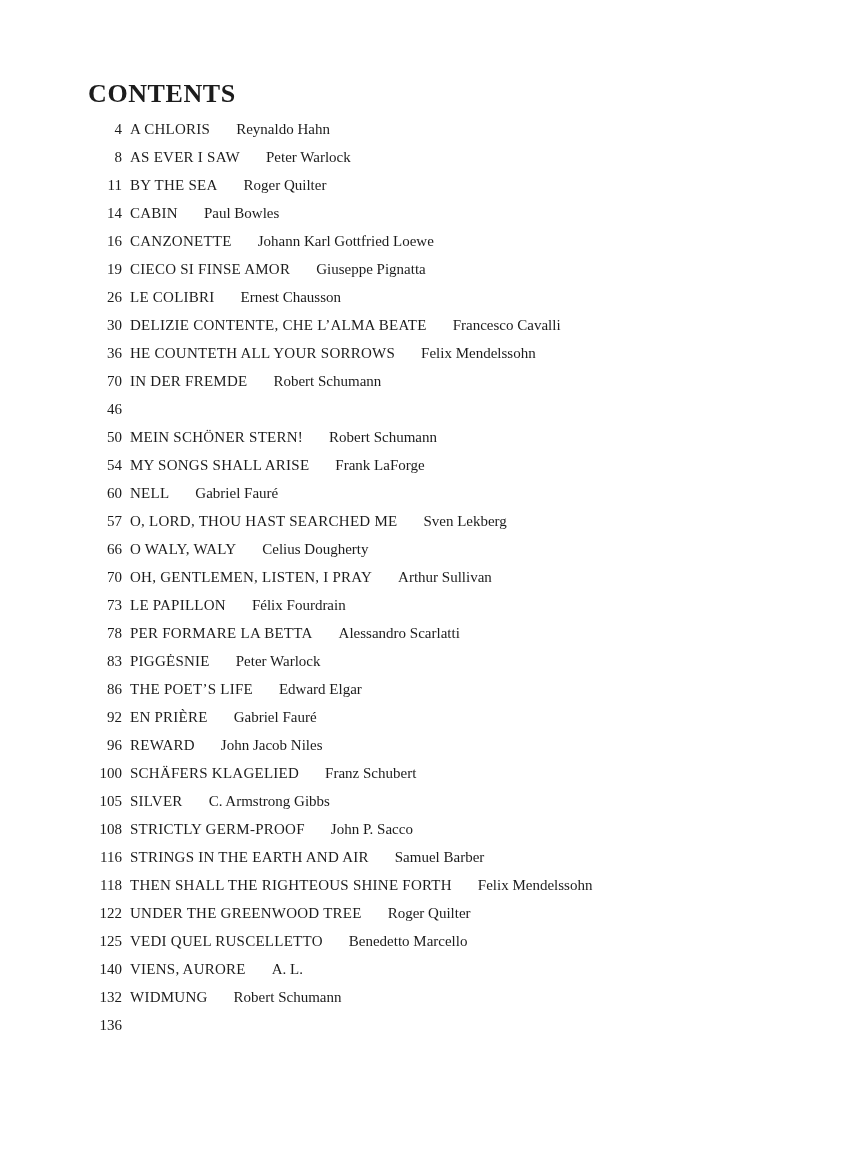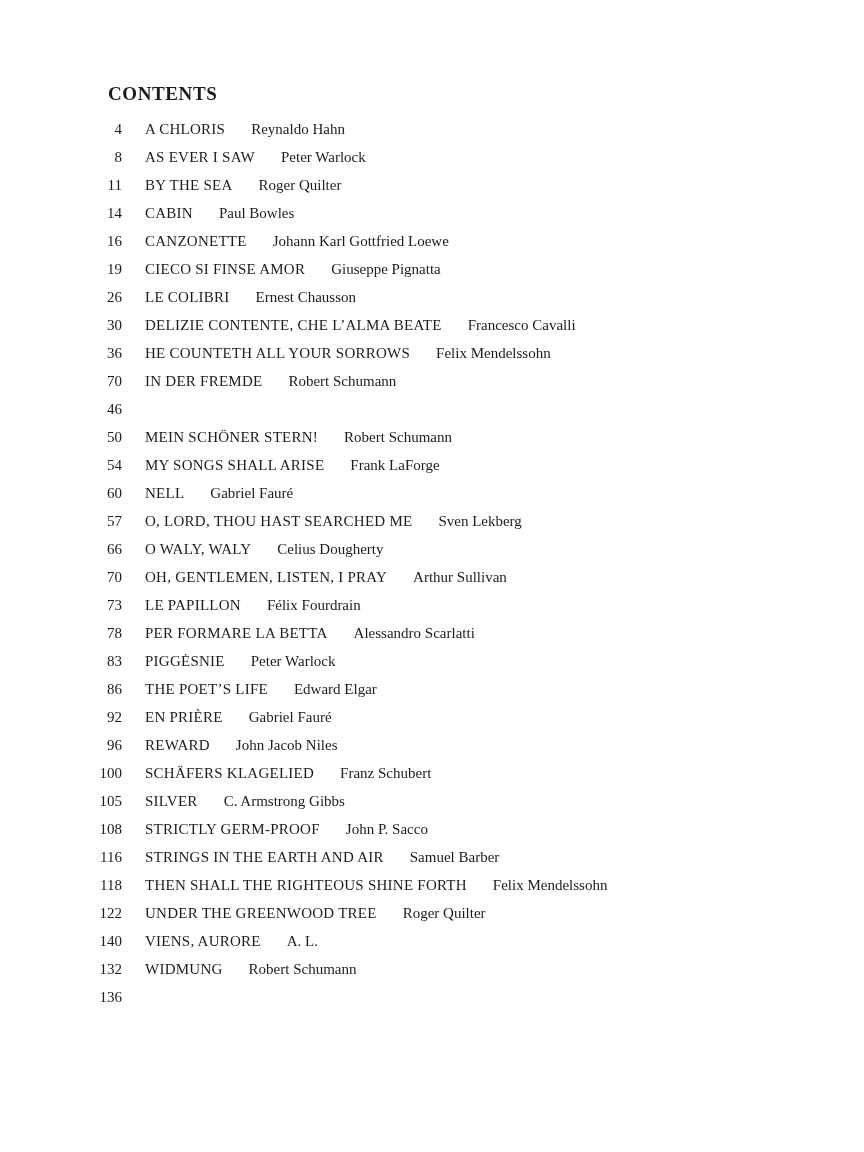--- a/index.html
+++ b/index.html
@@ -13,45 +13,45 @@
   }
   .page {
     position: relative;
     width: 864px;
     height: 1152px;
     background: #ffffff;
     box-sizing: border-box;
     padding: 82px 48px 0 72px;
   }
   .heading {
-    font-size: 19px;
+    font-size: 26px;
     font-weight: bold;
     letter-spacing: 0.6px;
-    margin: 0 0 0 36px;
+    margin: 0 0 0 16px;
     line-height: 24px;
   }
   .toc {
     margin-top: 9px;
   }
   .row {
     display: flex;
     align-items: baseline;
     height: 28px;
     line-height: 28px;
     font-size: 15px;
     white-space: nowrap;
   }
   .num {
     flex: none;
     width: 50px;
     text-align: right;
     font-variant-numeric: lining-nums;
   }
   .entry-text {
-    margin-left: 23px;
+    margin-left: 8px;
   }
   .title {
     letter-spacing: 0.25px;
   }
   .composer {
     margin-left: 26px;
   }
 </style>
 </head>
 <body>
@@ -225,20 +225,26 @@
       <span class="title">THEN SHALL THE RIGHTEOUS SHINE FORTH</span><span class="composer">Felix Mendelssohn</span>
     </span>
   </div>
       <div class="row">
     <span class="num">122</span>
     <span class="entry-text">
       <span class="title">UNDER THE GREENWOOD TREE</span><span class="composer">Roger Quilter</span>
     </span>
   </div>
       <div class="row">
+    <span class="num">125</span>
+    <span class="entry-text">
+      <span class="title">VEDI QUEL RUSCELLETTO</span><span class="composer">Benedetto Marcello</span>
+    </span>
+  </div>
+      <div class="row">
     <span class="num">140</span>
     <span class="entry-text">
       <span class="title">VIENS, AURORE</span><span class="composer">A. L.</span>
     </span>
   </div>
       <div class="row">
     <span class="num">132</span>
     <span class="entry-text">
       <span class="title">WIDMUNG</span><span class="composer">Robert Schumann</span>
     </span>

